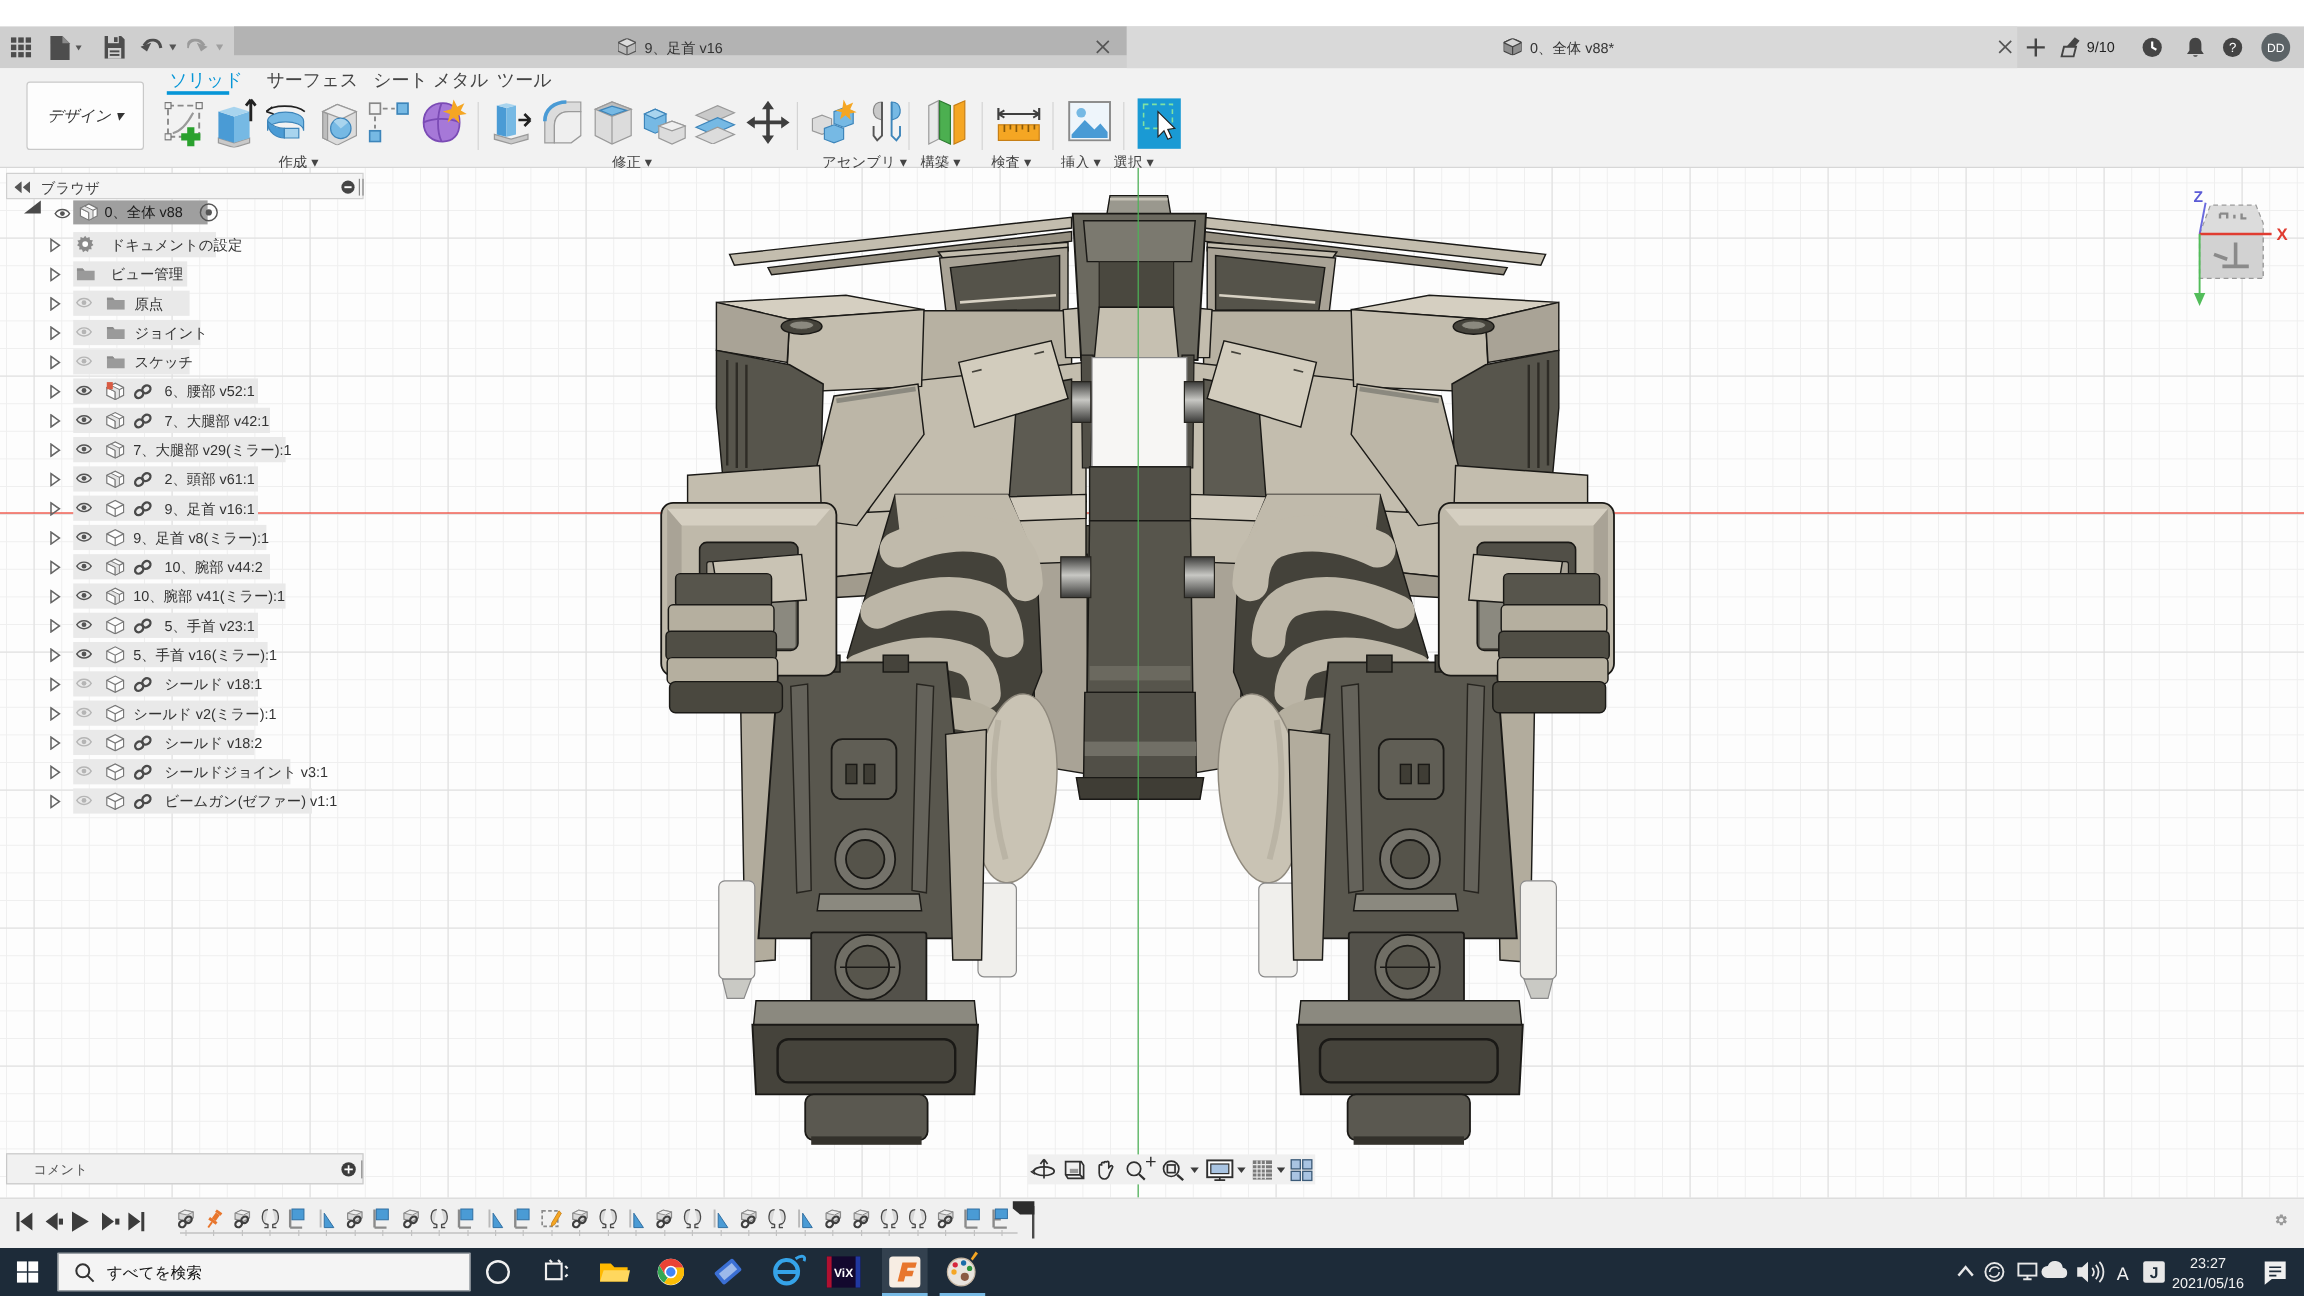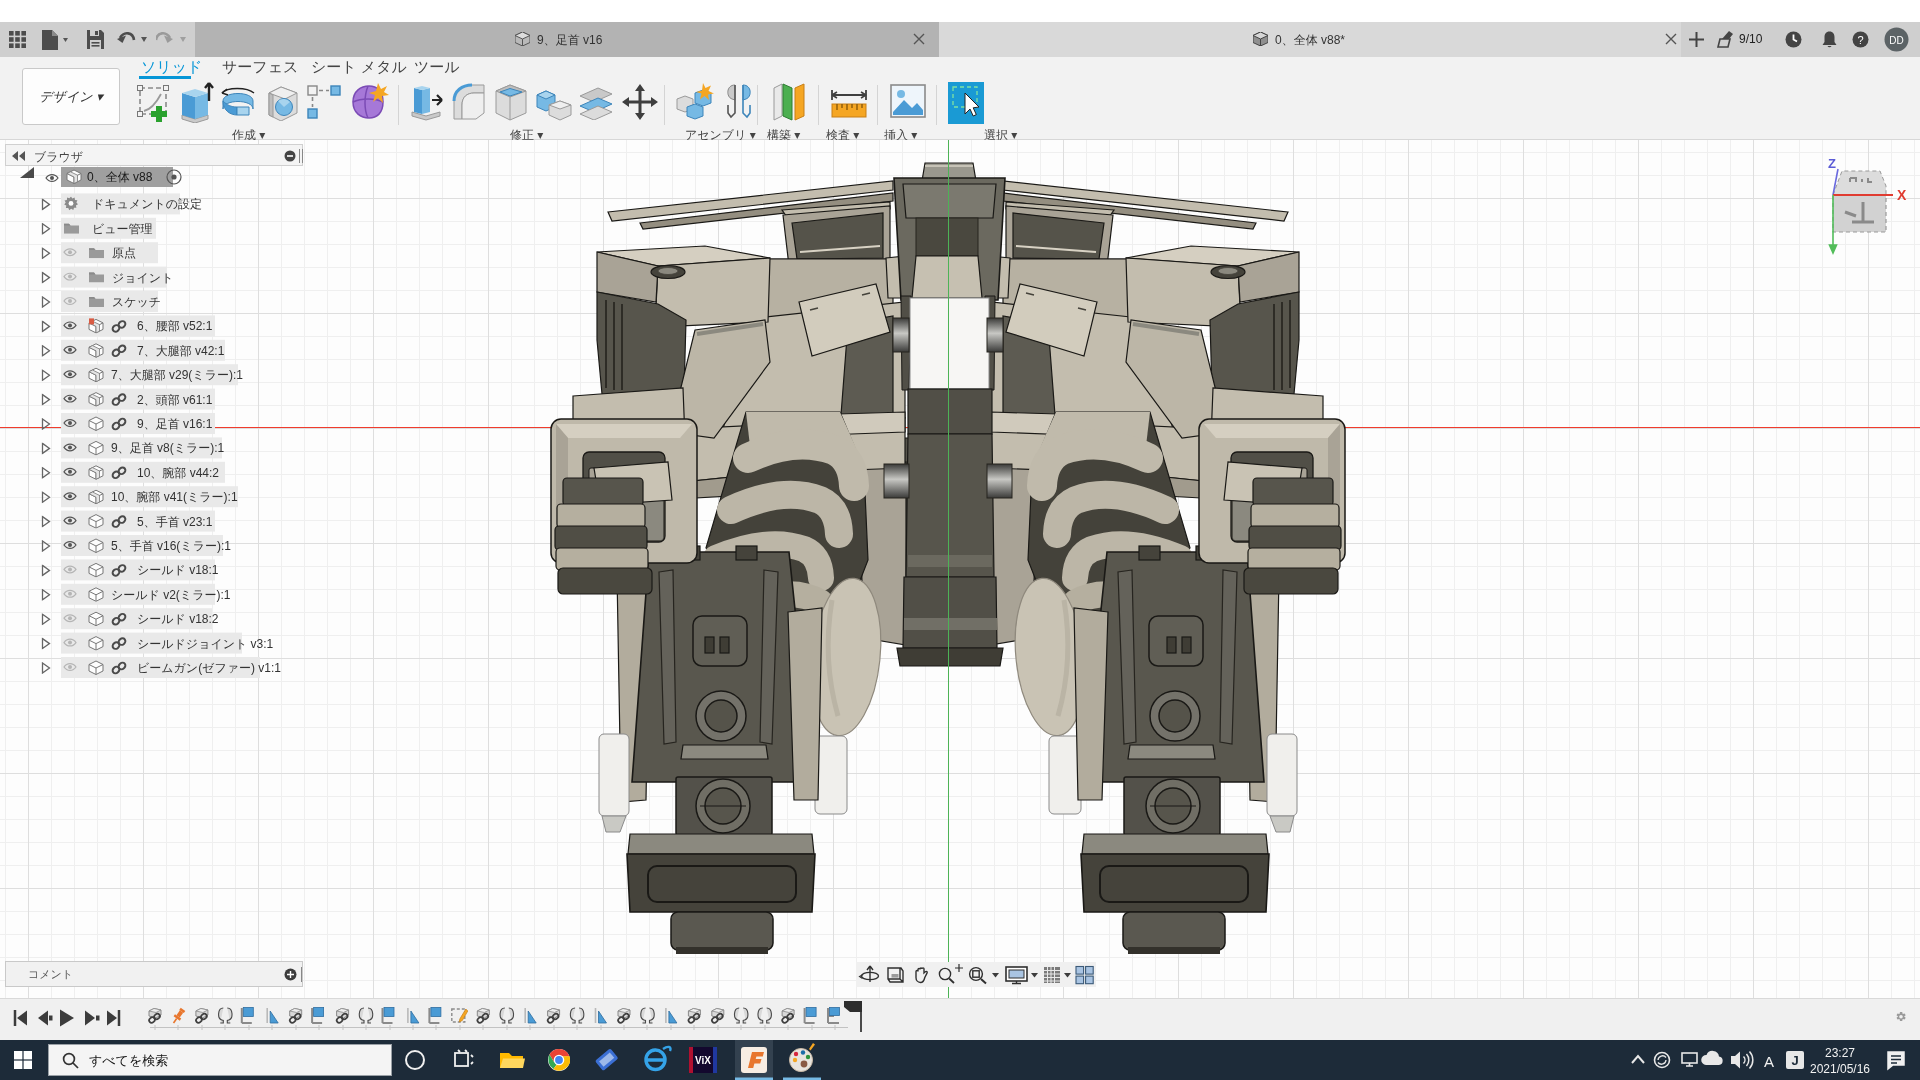--- a/index.html
+++ b/index.html
@@ -6,21 +6,21 @@
   html,body { width:1920px; height:1080px; overflow:hidden; font-family:"Liberation Sans",sans-serif; }
   .abs { position:absolute; }
   #stage { position:relative; width:1920px; height:1080px; background:#fff; }
 
   
   #titlebar { position:absolute; left:0; top:0; width:1920px; height:22px; background:#ffffff; }
   #titlebar .ttext { position:absolute; left:25px; top:3px; font-size:13px; color:#1b1b1b; }
 
   
   #tabstrip { position:absolute; left:0; top:22px; width:1920px; height:35px; background:#cfcfcf; }
-  #tab1 { position:absolute; left:195px; top:0; width:744px; height:35px; background:#b3b3b3; }
+  #tab1 { position:absolute; left:195px; top:0; width:744px; height:24px; background:#b3b3b3; }
   #tab2 { position:absolute; left:939px; top:0; width:742px; height:35px; background:#d9d9d9; }
   .tabtxt { font-size:12px; color:#333; position:absolute; top:10px; }
 
   
   #ribbon { position:absolute; left:0; top:57px; width:1920px; height:83px; background:#f2f2f2; border-bottom:1px solid #d7d7d7; }
   #designbtn { position:absolute; left:22px; top:11px; width:98px; height:57px; background:#fdfdfd; border:1px solid #c9c9c9; border-radius:3px; font-size:13px; color:#333; text-align:center; line-height:55px;font-style:italic; }
   .rtab { position:absolute; top:1px; font-size:15px; color:#444; }
   .rlabel { position:absolute; top:70px; font-size:12px; color:#444; }
   .rsep { position:absolute; top:28px; width:1px; height:40px; background:#d4d4d4; }
 
@@ -279,21 +279,21 @@
       <rect x="2" y="2" width="24" height="20" fill="none" stroke="#7ee2a3" stroke-width="1.3" stroke-dasharray="4 3"></rect>
       <path d="M18 10 L18 31 L23 26 L26.2 33 L29.3 31.6 L26.2 24.8 L32 24 Z" transform="translate(-4 -2)" fill="#fff" stroke="#222" stroke-width="1"></path>
     </svg>
 
     <div class="rlabel" style="left:232px">作成 ▾</div>
     <div class="rlabel" style="left:510px">修正 ▾</div>
     <div class="rlabel" style="left:685px">アセンブリ ▾</div>
     <div class="rlabel" style="left:767px">構築 ▾</div>
     <div class="rlabel" style="left:826px">検査 ▾</div>
     <div class="rlabel" style="left:884px">挿入 ▾</div>
-    <div class="rlabel" style="left:984px">選択 ▾</div>
+    <div class="rlabel" style="left:928px">選択 ▾</div>
 
     <div class="rsep" style="left:398px"></div>
     <div class="rsep" style="left:664px"></div>
     <div class="rsep" style="left:757px"></div>
     <div class="rsep" style="left:818px"></div>
     <div class="rsep" style="left:877px"></div>
     <div class="rsep" style="left:936px"></div>
   </div>
 
   <div id="viewport">

